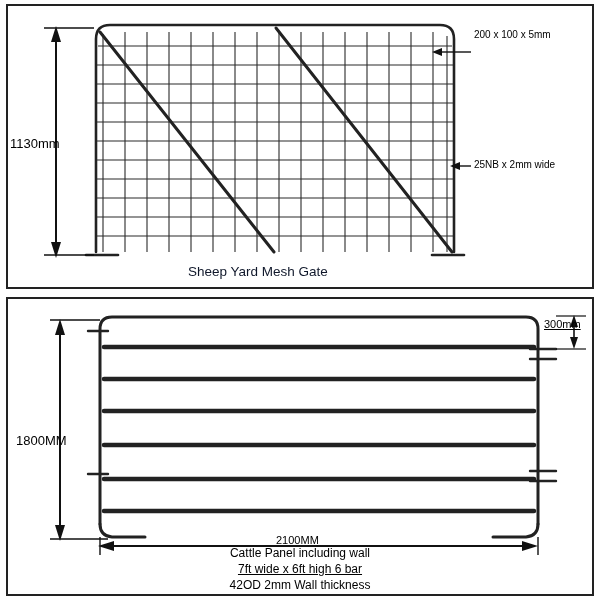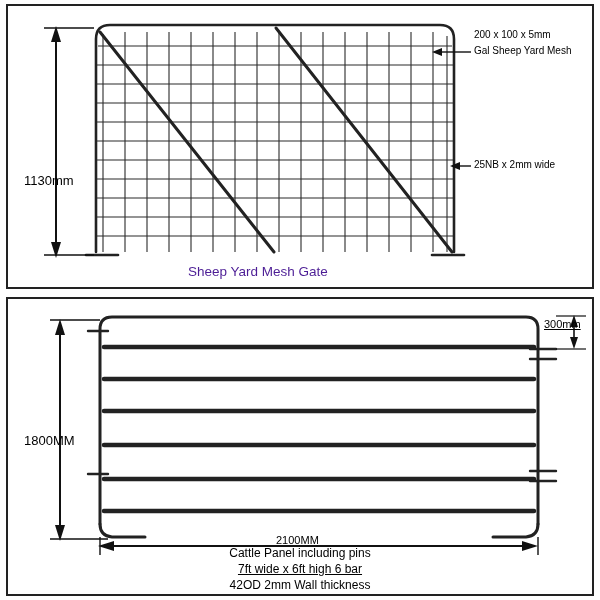--- a/index.html
+++ b/index.html
@@ -47,21 +47,21 @@
     line-height: 14px;
     color: #000000;
     white-space: nowrap;
   }
   .label.sm {
     font-size: 11px;
   }
   .caption {
     position: absolute;
     font-size: 13.5px;
-    color: #4c1d95;
+    color: #0f172a;
     white-space: nowrap;
   }
   .vlabel {
     position: absolute;
     font-size: 13px;
     white-space: nowrap;
   }
   .center-text {
     position: absolute;
     width: 100%;
@@ -136,24 +136,23 @@
       <g stroke="#111111" fill="#111111" stroke-width="1.4">
 
         <line x1="463" y1="46" x2="432" y2="46"></line>
         <polygon points="424,46 434,42 434,50" stroke="none"></polygon>
 
         <line x1="463" y1="160" x2="450" y2="160"></line>
         <polygon points="442,160 452,156 452,164" stroke="none"></polygon>
       </g>
     </svg>
 
-    <div class="vlabel" style="left:16px; top:130px;margin-top:37px;">1130mm</div>
+    <div class="vlabel" style="left:2px; top:130px;">1130mm</div>
 
     <div class="label" style="left:466px; top:22px;">200 x 100 x 5mm</div>
-    <div class="label" style="left:466px; top:38px;">Gal Sheep Yard Mesh</div>
     <div class="label" style="left:466px; top:152px;">25NB x 2mm wide</div>
 
     <div class="caption" style="left:180px; top:258px;">Sheep Yard Mesh Gate</div>
   </div>
 
   <div class="panel" id="panel-bottom">
 
     <svg class="svg-layer" width="584" height="295" viewBox="0 0 584 295">
       <g stroke="#222222" fill="none" stroke-width="3" stroke-linecap="round" stroke-linejoin="round">
 
@@ -200,24 +199,24 @@
 
       <g stroke="#111111" fill="#111111" stroke-width="2">
         <line x1="100" y1="247" x2="520" y2="247"></line>
         <polygon points="90,247 106,242 106,252" stroke="none"></polygon>
         <polygon points="530,247 514,242 514,252" stroke="none"></polygon>
         <line x1="92" y1="238" x2="92" y2="256" stroke-width="1.4"></line>
         <line x1="530" y1="238" x2="530" y2="256" stroke-width="1.4"></line>
       </g>
     </svg>
 
-    <div class="vlabel" style="left:16px; top:134px;">1800MM</div>
+    <div class="vlabel" style="left:8px; top:134px;">1800MM</div>
 
     <div class="label sm" style="left:536px; top:18px;text-decoration:underline;">300mm</div>
 
     <div class="label sm" style="left:268px; top:234px;text-align:center;">2100MM</div>
 
-    <div class="center-text" style="left:0; top:246px;">Cattle Panel including pins</div>
+    <div class="center-text" style="left:0; top:246px;">Cattle Panel including wall</div>
     <div class="center-text" style="left:0; top:262px;text-decoration:underline;">7ft wide x 6ft high 6 bar</div>
     <div class="center-text" style="left:0; top:278px;">42OD 2mm Wall thickness</div>
   </div>
 
 </div>
 
 </body></html>

